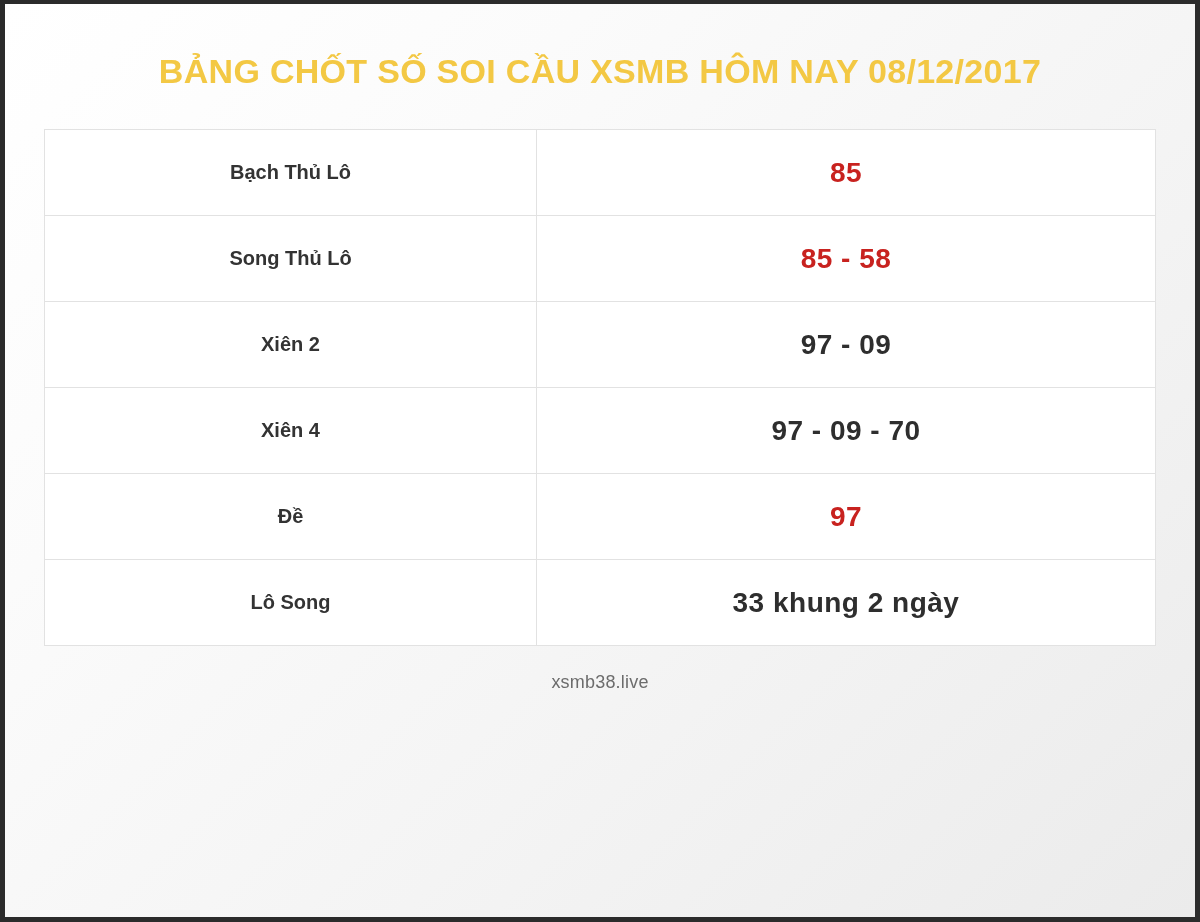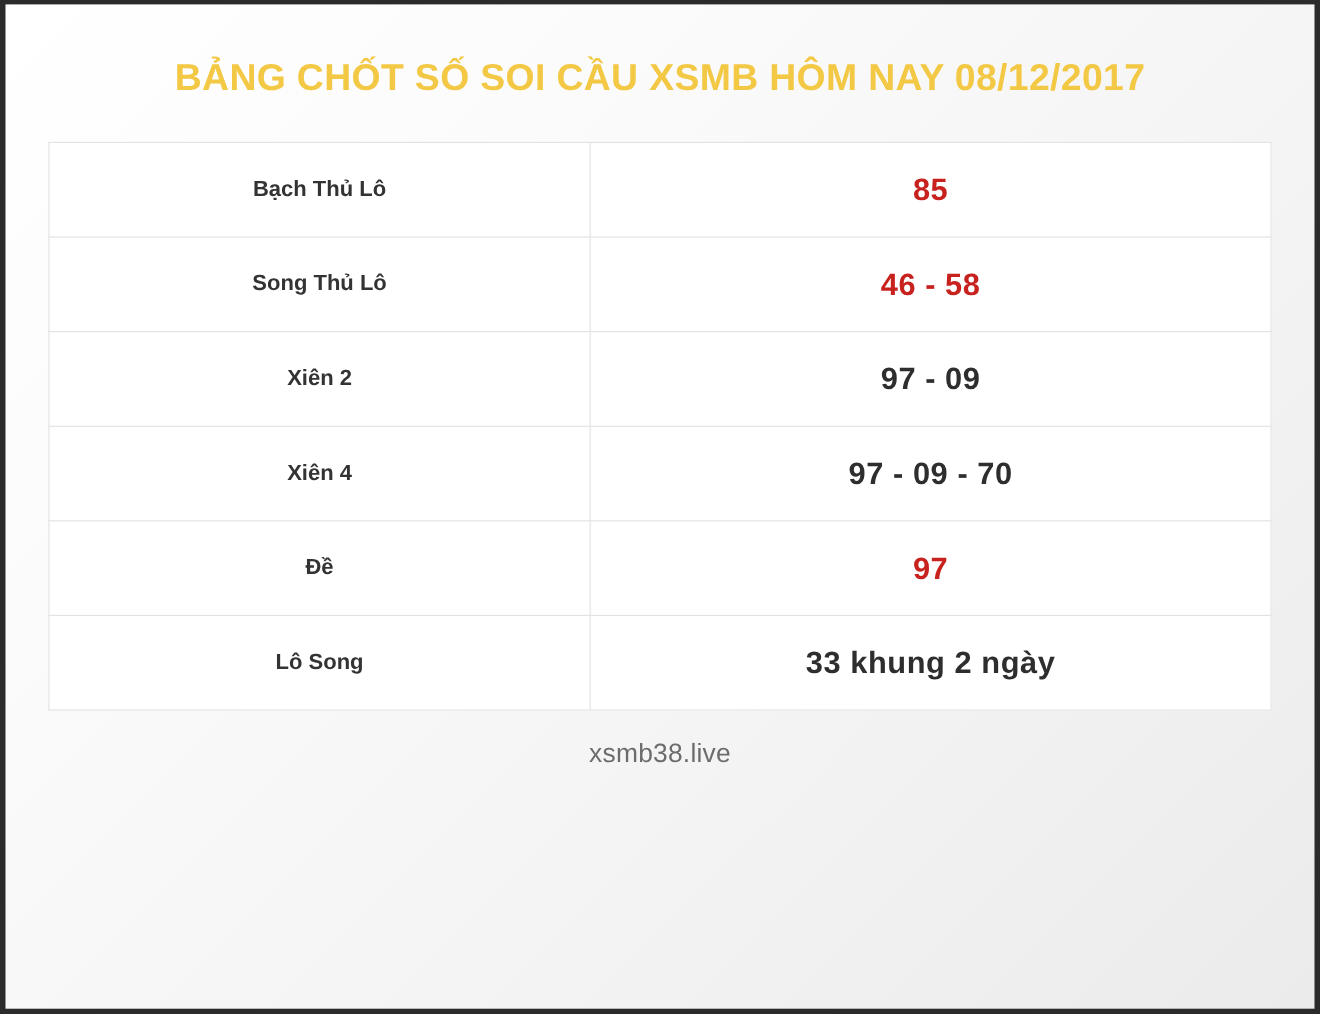--- a/index.html
+++ b/index.html
@@ -68,41 +68,41 @@
     color:#2e2e2e;
     letter-spacing:0.5px;
   }
   .board td.value.hot {
     color:#c8221f;
   }
 
   
   .footer {
     margin-top:26px;
-    font-size:24px;
+    font-size:18px;
     color:#6c6c6c;
     letter-spacing:0.2px;
   }
 </style>
 </head>
 <body>
 
 <div class="canvas">
 
   <div class="title">BẢNG CHỐT SỐ SOI CẦU XSMB HÔM NAY 08/12/2017</div>
 
   <table class="board">
     <tbody>
       <tr>
         <td class="label">Bạch Thủ Lô</td>
         <td class="value hot">85</td>
       </tr>
       <tr>
         <td class="label">Song Thủ Lô</td>
-        <td class="value hot">46 - 58</td>
+        <td class="value hot">85 - 58</td>
       </tr>
       <tr>
         <td class="label">Xiên 2</td>
         <td class="value">97 - 09</td>
       </tr>
       <tr>
         <td class="label">Xiên 4</td>
         <td class="value">97 - 09 - 70</td>
       </tr>
       <tr>

